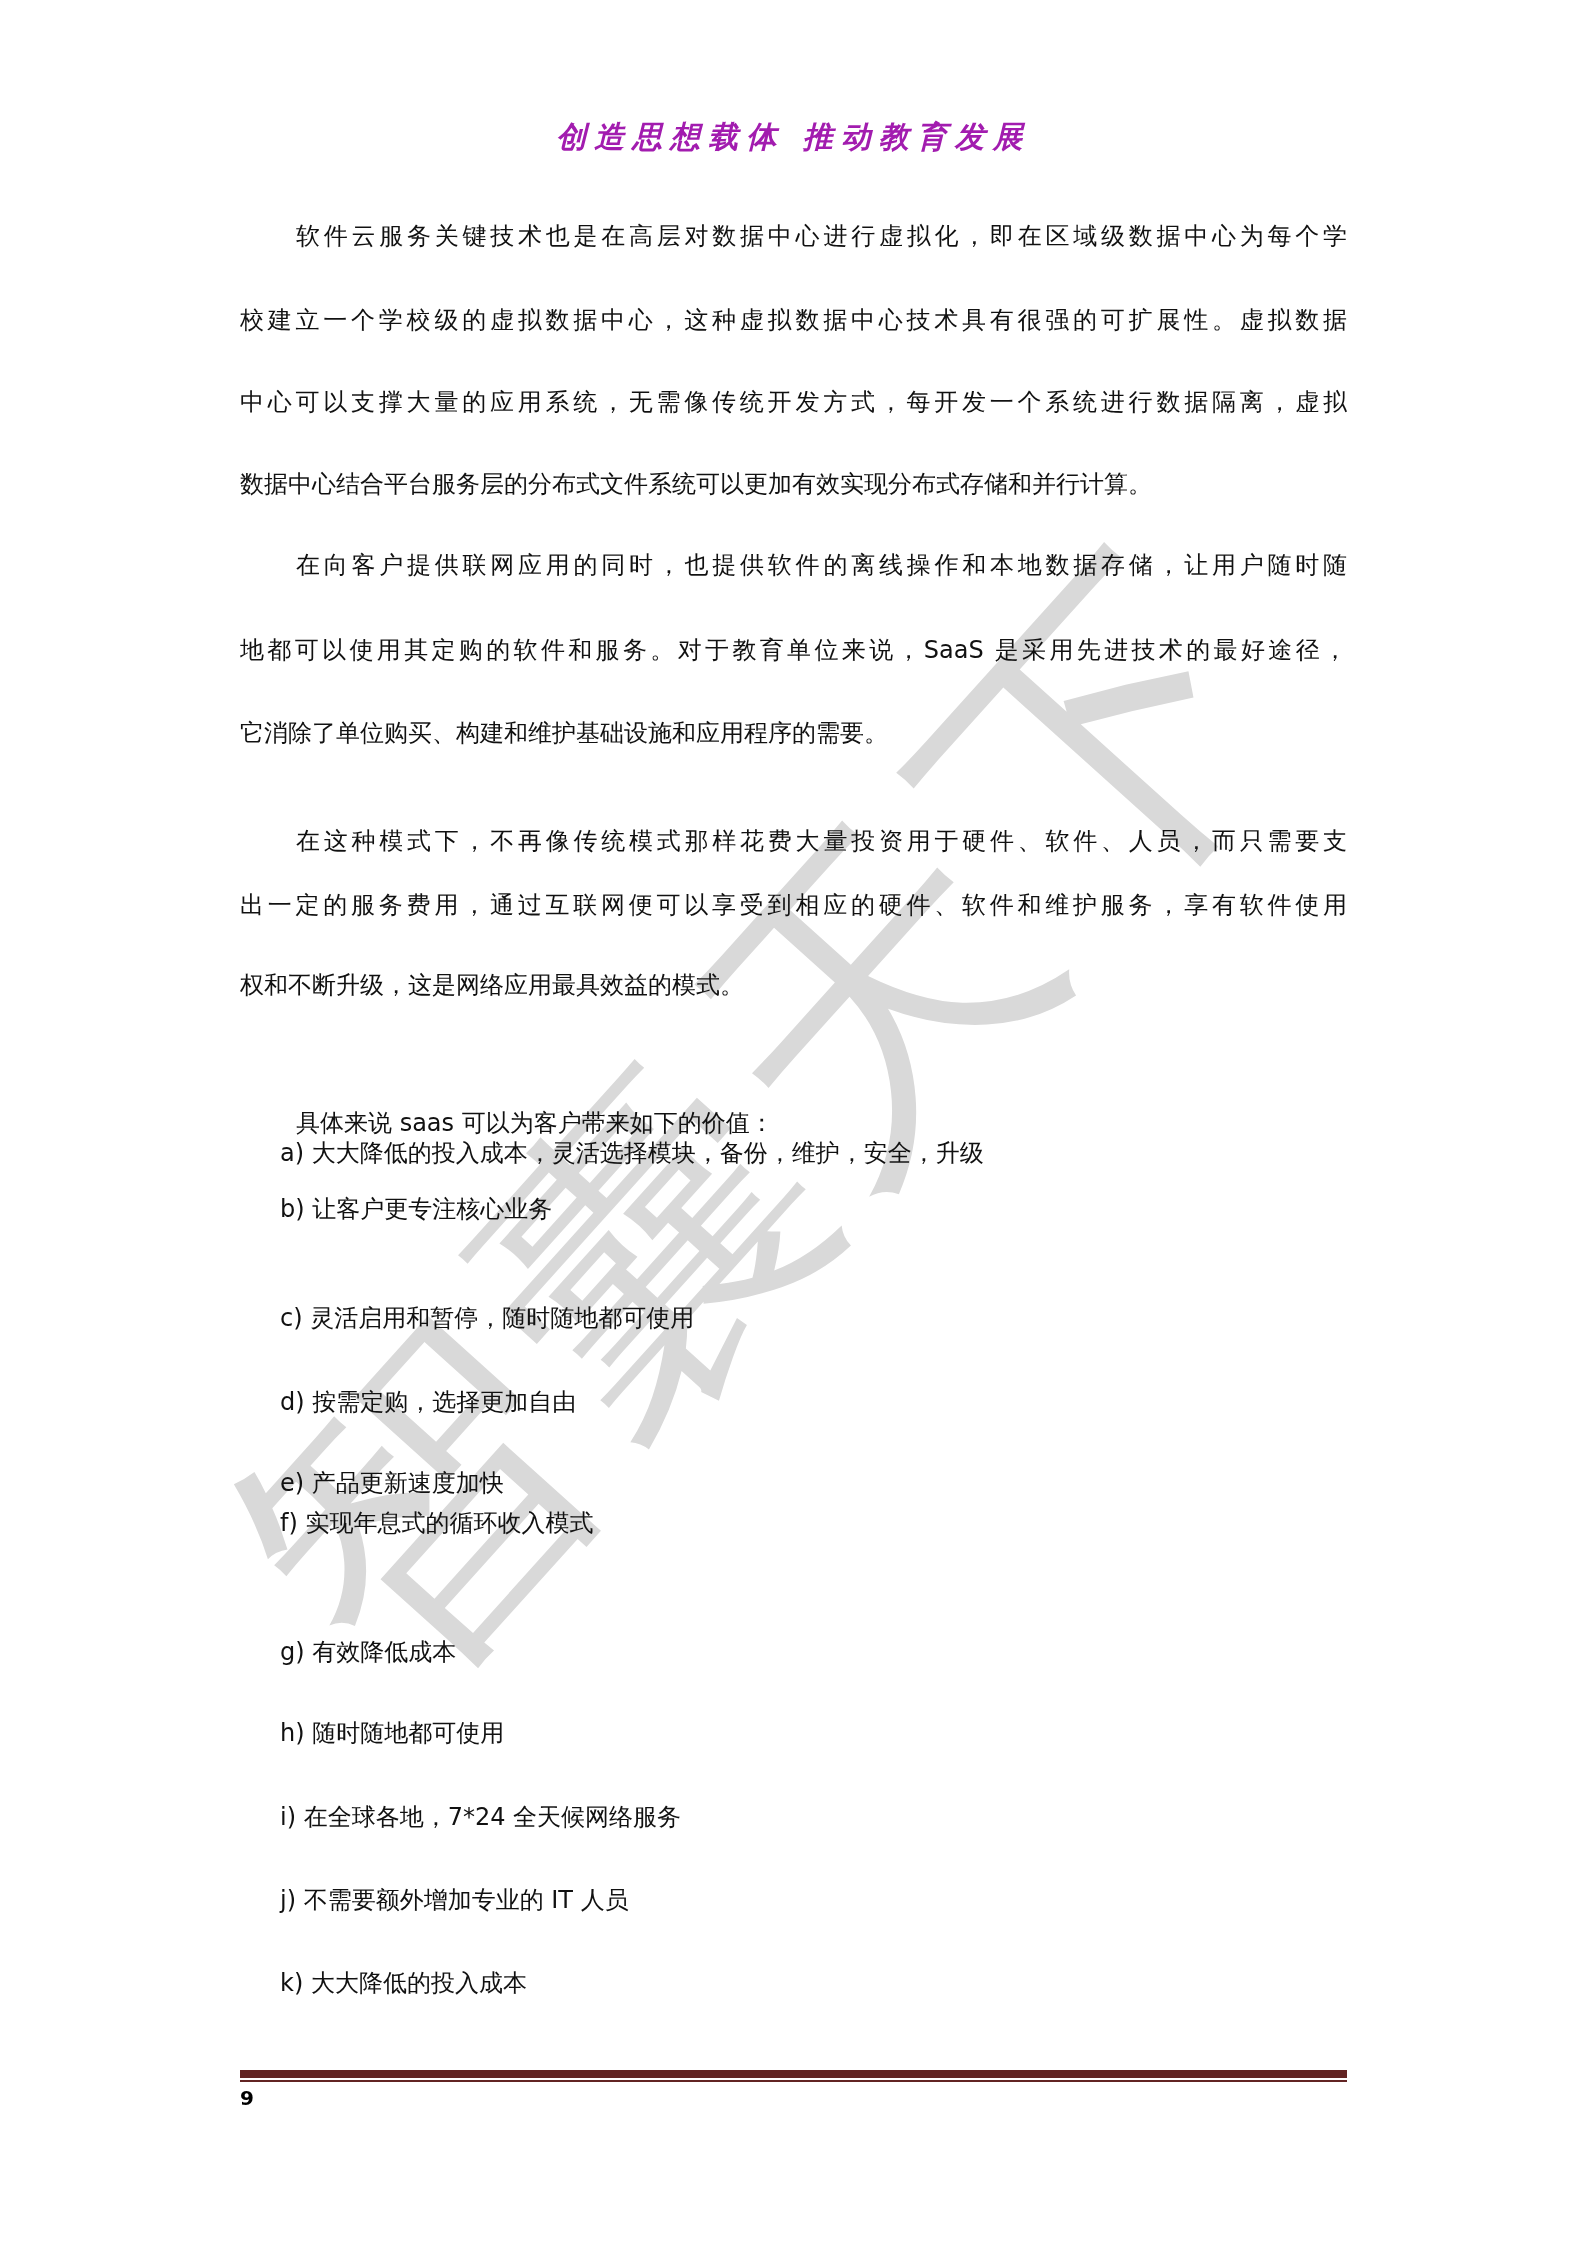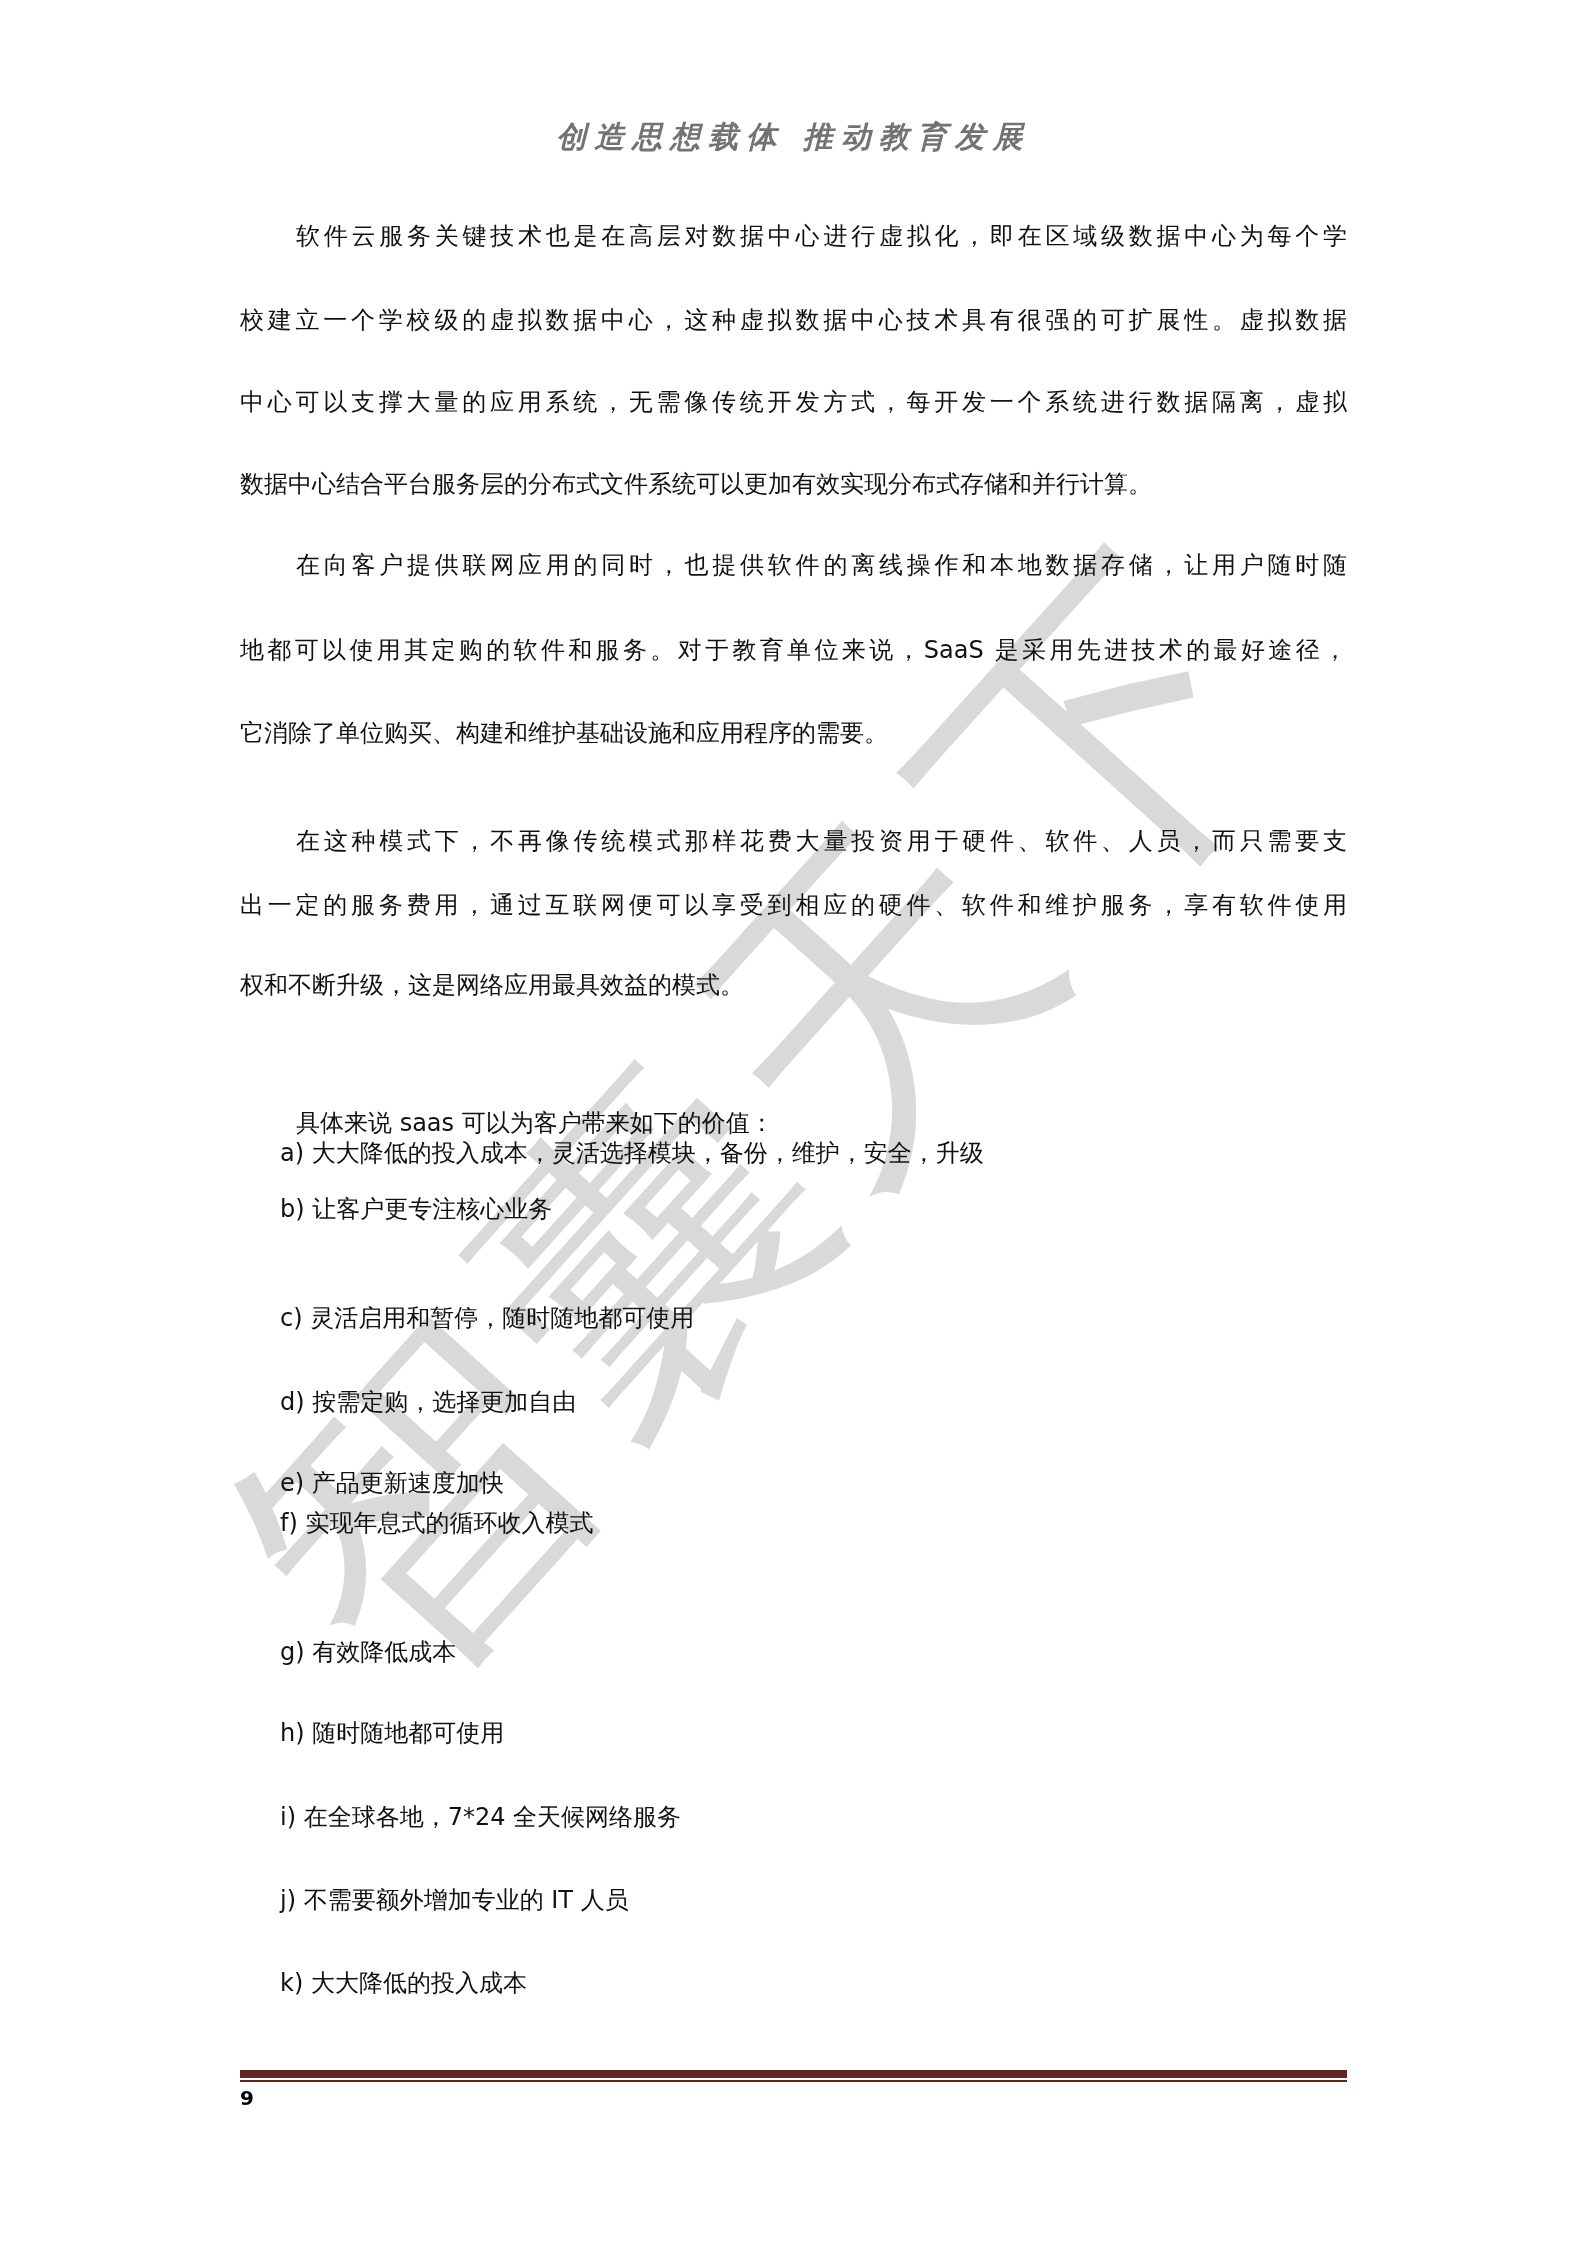--- a/index.html
+++ b/index.html
@@ -8,21 +8,21 @@
   .page { position:absolute; left:0; top:0; width:1587px; height:2245px; }
 
   .watermark { position:absolute; left:765px; top:1120px; width:0; height:0; z-index:0; }
   .watermark span { position:absolute; left:0; top:0; white-space:nowrap;
          transform:translate(-50%,-50%) rotate(-48deg);
          font-family:"DejaVu Serif","Liberation Serif",serif; font-size:330px; font-weight:400;
          color:#d9d9d9; letter-spacing:10px; line-height:1; }
 
   .header { position:absolute; left:0; width:1587px; top:118px; text-align:center; z-index:1;
             font-family:"DejaVu Serif","Liberation Serif",serif; font-style:italic; font-weight:700;
-            font-size:30px; letter-spacing:8px; line-height:38px; color:#737373; }
+            font-size:30px; letter-spacing:8px; line-height:38px; color:#a21caf; }
 
   .body { position:absolute; left:240px; width:1107px; top:0; z-index:1; }
   .line { position:absolute; left:0; width:1107px; font-size:24px; line-height:34px; height:34px;
           white-space:nowrap; }
   .line.just { text-align:justify; text-align-last:justify; }
   .line.indent { padding-left:56px; width:1051px; }
   .line.li { left:40px; width:1000px; }
 
   .footer-rule { position:absolute; left:240px; width:1107px; z-index:1; }
   .footer-rule .thick { position:absolute; left:0; top:2070px; width:1107px; height:8px; background:#622423; }

